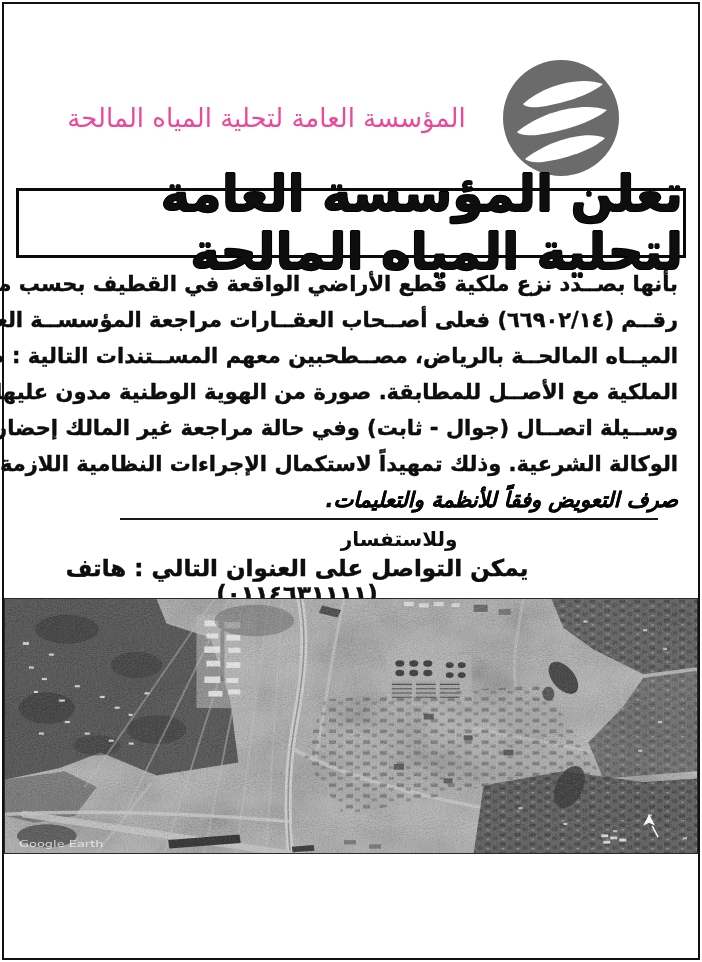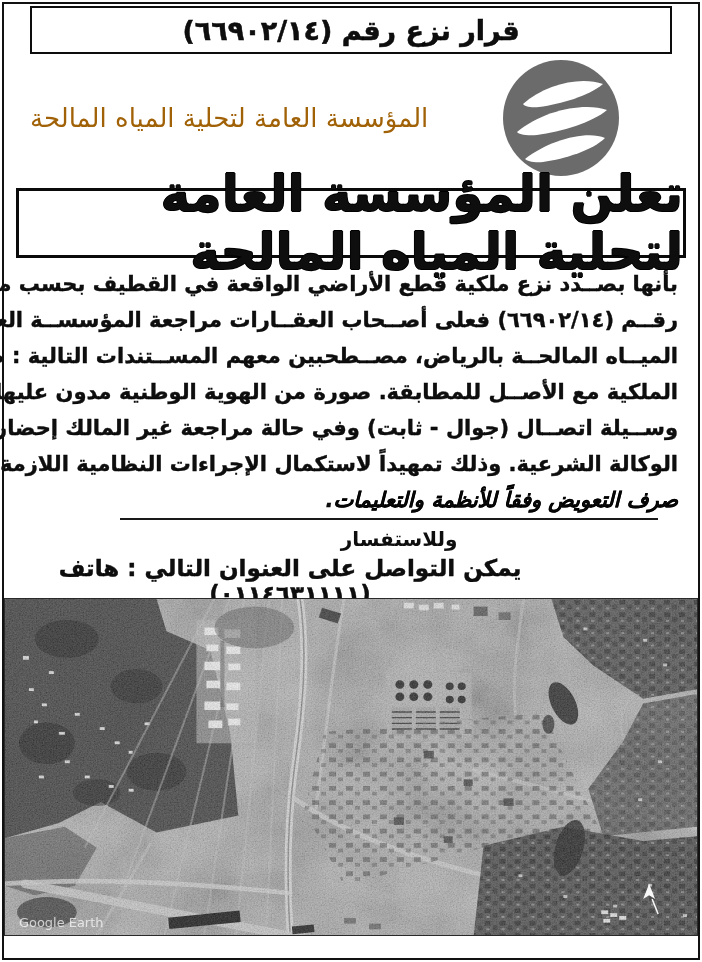--- a/index.html
+++ b/index.html
@@ -6,54 +6,51 @@
   body{width:702px;height:962px;background:#fff;font-family:"DejaVu Sans",sans-serif;color:#0e0e0e;}
   .sheet{position:relative;width:702px;height:962px;background:#fff;overflow:hidden;}
   .outer-frame{position:absolute;left:2px;top:2px;right:2px;bottom:2px;border:2px solid #111;pointer-events:none;}
 
   .banner-box{position:absolute;left:30px;top:6px;width:642px;height:48px;border:2.5px solid #0d0d0d;
     box-sizing:border-box;display:flex;align-items:center;justify-content:center;background:#fff;}
   .banner-box .t{direction:rtl;font-size:27px;font-weight:bold;-webkit-text-stroke:.5px #000;letter-spacing:.5px;}
 
   .logo-row{position:absolute;left:30px;top:58px;width:642px;height:122px;}
   .logo-text{position:absolute;left:0;top:0;width:473px;height:122px;display:flex;flex-direction:column;
-    align-items:flex-start;justify-content:center;color:#a16207;}
+    align-items:center;justify-content:center;color:#ec4899;}
   .logo-ar{direction:rtl;font-size:26px;line-height:1.15;letter-spacing:0;}
   .logo-en{font-size:22.5px;line-height:1.2;margin-top:2px;}
   .logo-mark{position:absolute;left:473px;top:2px;width:116px;height:116px;}
 
   .headline-box{position:absolute;left:16px;top:188px;width:670px;height:70px;border:3px solid #0a0a0a;
     box-sizing:border-box;display:flex;align-items:center;justify-content:center;background:#fff;}
   .headline-box .t{direction:rtl;font-size:50px;font-weight:bold;
     text-shadow:.8px 0 #000,-.8px 0 #000,0 .8px #000,0 -.8px #000;}
 
   .body-text{position:absolute;left:24px;top:266px;width:654px;direction:rtl;font-size:21px;font-weight:bold;
     -webkit-text-stroke:.35px #000;}
   .body-line{height:36px;line-height:36px;text-align:justify;text-align-last:justify;white-space:nowrap;overflow:visible;}
   .body-line.last{text-align-last:right;font-style:italic;}
 
   .divider{position:absolute;left:120px;top:518px;width:538px;height:2px;background:#191919;}
 
   .inquiry{position:absolute;left:0;top:527px;width:702px;text-align:center;direction:rtl;
     font-size:20px;font-weight:bold;margin-left:48px;}
   .phone{position:absolute;left:0;top:555px;width:580px;text-align:center;direction:rtl;
-    font-size:23px;font-weight:bold;-webkit-text-stroke:.4px #000;}
-
-  .photo{position:absolute;left:4px;top:598px;width:694px;height:338px;border:1px solid #2a2a2a;
+    font-size:23px;font-weight:bold;padding-left:7px;-webkit-text-stroke:.4px #000;}
+
+  .photo{position:absolute;left:4px;top:598px;width:694px;height:256px;border:1px solid #2a2a2a;
     box-sizing:border-box;background:#c2410c;}
   .photo svg{display:block;width:100%;height:100%;}
 </style>
 </head>
 <body>
 
 <div class="sheet">
 
-  <div class="banner-box">
-    <div class="t">قرار نزع رقم (٦٦٩٠٢/١٤)</div>
-  </div>
 
   <div class="logo-row">
     <div class="logo-text">
       <div class="logo-ar">المؤسسة العامة لتحلية المياه المالحة</div>
     </div>
     <div class="logo-mark">
       <svg viewBox="0 0 116 116">
         <circle cx="58" cy="58" r="58" fill="#6b6b6b"></circle>
         <path d="M20,44 C42,24 78,16 100,24 C86,36 58,44 36,47 C27,48 21,46 20,44 Z" fill="#fff"></path>
         <path d="M14,72 C40,50 82,42 104,50 C90,62 58,72 34,75 C23,76 15,74 14,72 Z" fill="#fff"></path>

